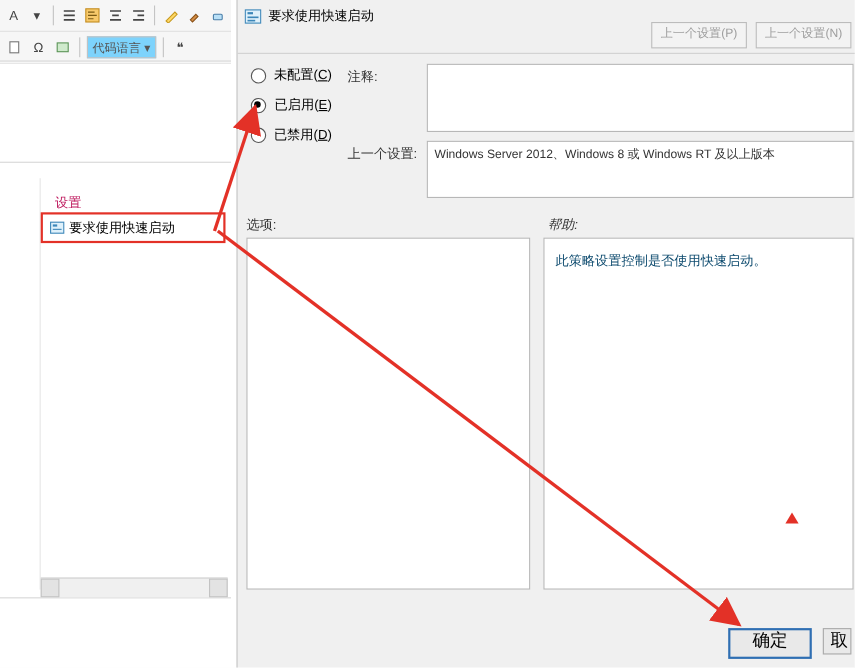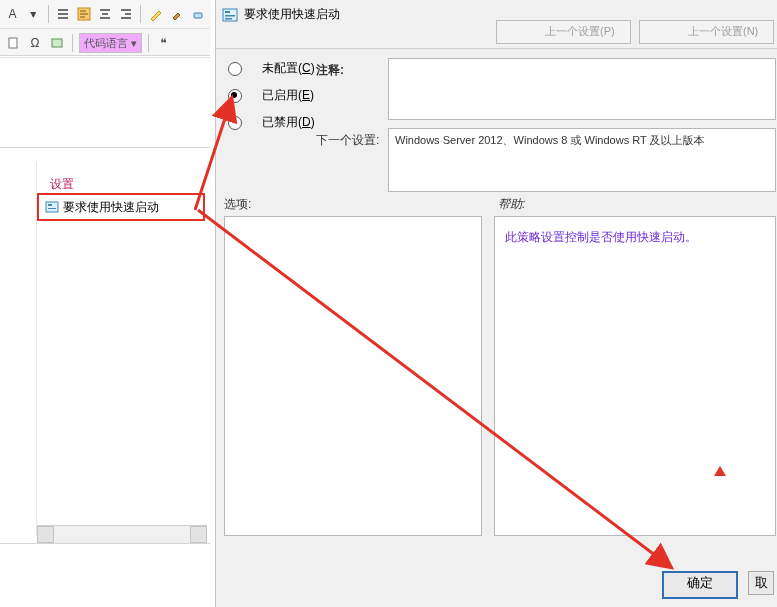--- a/index.html
+++ b/index.html
@@ -35,21 +35,21 @@
   }
   .sep {
     width: 1px; height: 18px; background: #c4c4c4; margin: 0 2px;
   }
   .tbtn {
     width: 18px; height: 18px; display:flex; align-items:center; justify-content:center;
     font-size: 12px; color:#444;
   }
   .tbtn svg { width:14px; height:14px; }
   .code-lang {
-    border:1px solid #c2c2c2; background:#f0abfc; padding:0 4px; height:18px;
+    border:1px solid #c2c2c2; background:#7dd3fc; padding:0 4px; height:18px;
     display:flex; align-items:center; font-size:11px;
   }
 
   
   .frag {
     position:absolute;
     left:0;
     width:62px;
     color:#555;
     line-height:1.6;
@@ -121,67 +121,67 @@
   }
   .navbtns {
     position:absolute;
     right:4px; top:20px;
     display:flex; gap:8px;
   }
   .navbtn {
     width:85px; height:22px;
     background:#f3f3f3; border:1px solid #bcbcbc;
     color:#9e9e9e;
-    font-size:11px; line-height:20px;padding-left:48px;
+    font-size:11px; text-align:center; line-height:20px;
   }
   .topline {
     position:absolute; left:0; top:48px; width:100%; height:1px;
     background:#d0d0d0;
   }
 
   .radios {
     position:absolute; left:12px; top:60px;
     display:flex; flex-direction:column; gap:10px;
   }
-  .radio-row { display:flex; align-items:center; gap:20px; font-size:12px; }
+  .radio-row { display:flex; align-items:center; gap:7px; font-size:12px;justify-content:space-between; }
   .radio {
     width:12px; height:12px; border:1px solid #555; border-radius:50%;
     position:relative; background:#fff;
   }
   .radio.checked::after{
     content:""; position:absolute; left:2px; top:2px;
     width:6px; height:6px; background:#000; border-radius:50%;
   }
   .underline { text-decoration: underline; }
 
   .lbl { position:absolute; font-size:12px; color:#333; }
-  .lbl.comment { left:100px; top:62px;font-weight:bold; }
+  .lbl.comment { left:100px; top:62px; }
   .lbl.platform { left:100px; top:132px; }
   .lbl.options  { left:8px;  top:196px; }
   .lbl.help     { left:282px;top:196px;font-style:italic; }
 
   .box {
     position:absolute; background:#fff; border:1px solid #b7b7b7;
     box-sizing:border-box;
   }
   .box.comment { left:172px; top:58px; width:388px; height:62px; }
-  .box.platform{ left:172px; top:128px; width:388px; height:64px; padding:4px 6px; font-size:11px; color:#333;}
+  .box.platform{ left:172px; top:128px; width:388px; height:52px; padding:4px 6px; font-size:11px; color:#333;}
   .box.options { left:8px;   top:216px; width:258px; height:320px; }
-  .box.help    { left:278px; top:216px; width:282px; height:320px; padding:8px 10px; font-size:12px; line-height:2; color:#6d28d9;}
+  .box.help    { left:278px; top:216px; width:282px; height:320px; padding:8px 10px; font-size:12px; line-height:2; color:#0c4a6e;}
 
   .dlg-buttons {
     position:absolute;
     right:4px; bottom:8px;
     display:flex; gap:10px;
   }
   .btn {
     width:72px; height:24px;
     background:#e9e9e9;
     border:1px solid #a9a9a9;
-    font-size:13px; text-align:center; line-height:22px;
+    font-size:16px; text-align:center; line-height:22px;
   }
   .btn.primary { border:2px solid #2f6fb3; line-height:20px;}
   .btn.cut { width:26px; overflow:hidden; white-space:nowrap; text-align:left; padding-left:6px; box-sizing:border-box;}
 
   
   svg.annot {
     position:absolute; left:0; top:0;
     width:777px; height:607px;
     pointer-events:none;
   }
@@ -314,21 +314,21 @@
     </div>
     <div class="radio-row">
       <span class="radio"></span>
       <span>
         <span>已禁用(</span><span class="underline">D</span><span>)</span>
       </span>
     </div>
   </div>
 
   <div class="lbl comment">注释:</div>
-  <div class="lbl platform">下一个设置:</div>
+  <div class="lbl platform">上一个设置:</div>
   <div class="lbl options">选项:</div>
   <div class="lbl help">帮助:</div>
 
   <div class="box comment"></div>
   <div class="box platform">
     <span>Windows Server 2012、Windows 8 或 Windows RT 及以上版本</span>
   </div>
   <div class="box options"></div>
   <div class="box help">
     <div>此策略设置控制是否使用快速启动。</div>

